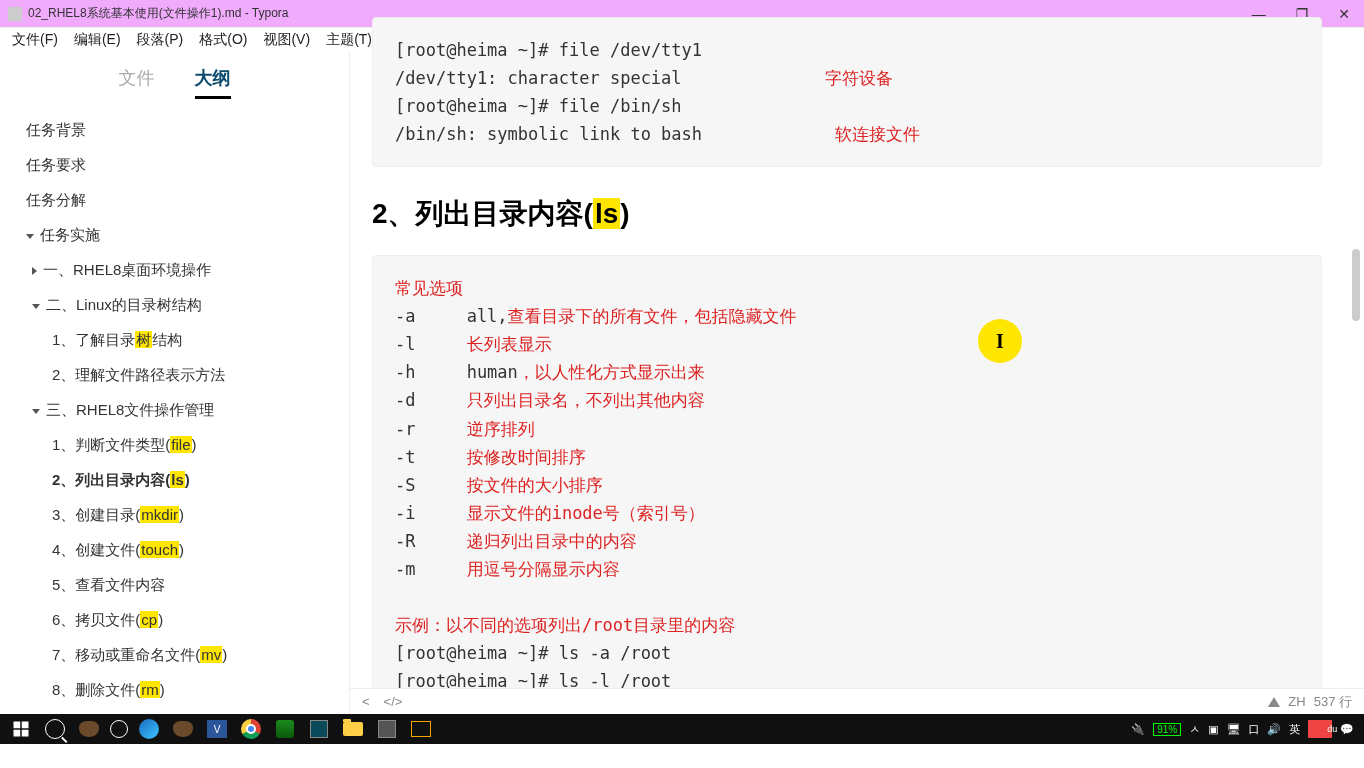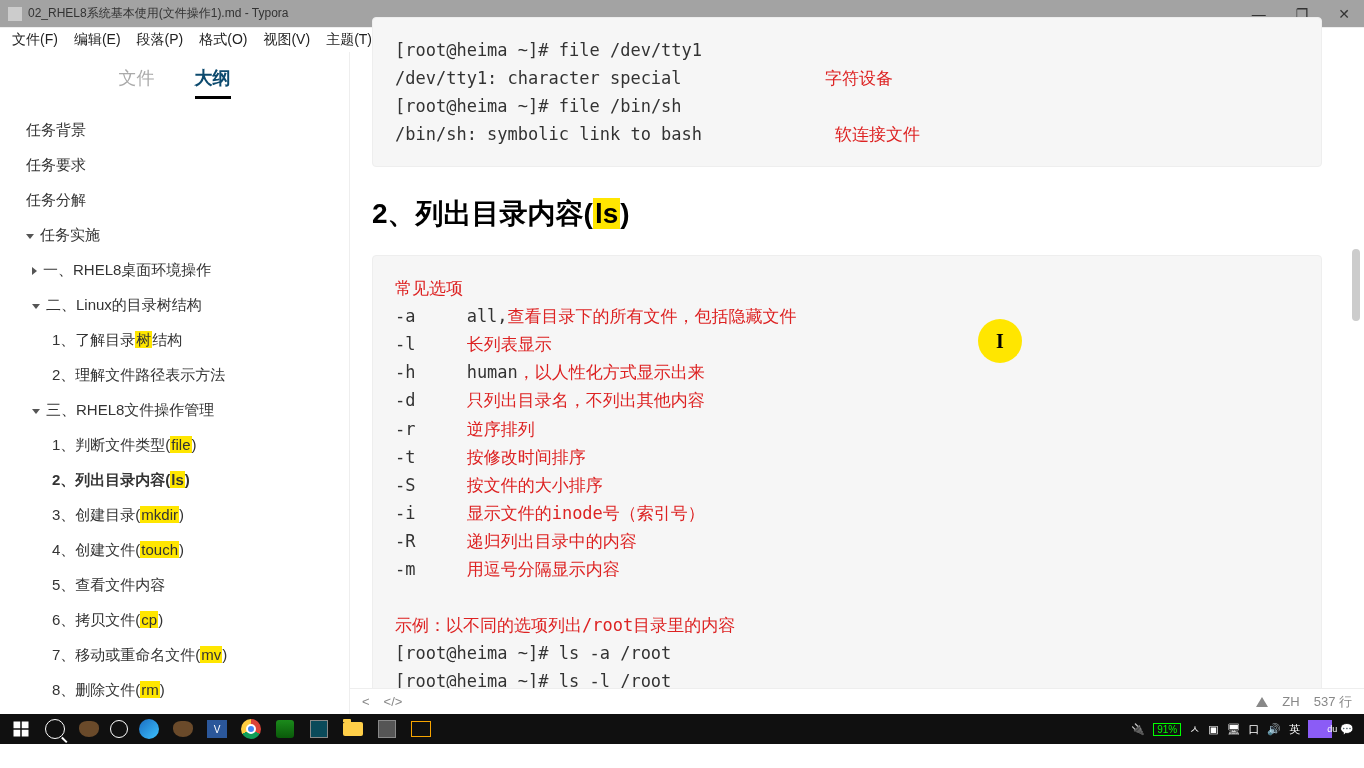--- a/index.html
+++ b/index.html
@@ -1,19 +1,19 @@
 <!DOCTYPE html>
 <html><head>
 <meta charset="utf-8">
 <style>
 * { margin: 0; padding: 0; box-sizing: border-box; }
 body { font-family: "Microsoft YaHei", Arial, sans-serif; font-size: 14px; background: #fff; overflow: hidden; width: 1364px; height: 768px; }
 
 
-.titlebar { height: 28px; display: flex; align-items: center; padding: 0 8px; background: #a3a3a3; border-bottom: 1px solid #eee; }
+.titlebar { height: 28px; display: flex; align-items: center; padding: 0 8px; background: #f0abfc; border-bottom: 1px solid #eee; }
 .titlebar .appicon { width: 14px; height: 14px; background: #ccc; margin-right: 6px; }
 .titlebar .title { font-size: 12px; color: #333; flex: 1; }
 .titlebar .winbtns { display: flex; gap: 18px; }
 .titlebar .winbtns span { font-size: 14px; color: #333; padding: 0 6px; }
 
 
 .menubar { height: 24px; display: flex; align-items: center; padding: 0 4px; font-size: 14px; color: #222; }
 .menubar span { padding: 2px 8px; }
 
 
@@ -37,21 +37,21 @@
 .content-inner { padding-top: 8px; }
 .codebox { background: #f6f6f6; border: 1px solid #eee; border-radius: 4px; padding: 18px 22px; font-family: Consolas, monospace; font-size: 17px; line-height: 1.65; color: #333; }
 .codebox .line { white-space: pre; }
 .red { color: #d22; }
 h2.section { font-size: 28px; font-weight: 700; margin: 28px 0 22px; }
 h2.section .hlbig { background: #ffe600; padding: 0 2px; }
 .cursor-dot { position: absolute; top: 310px; left: 628px; width: 44px; height: 44px; background: #ffe600; border-radius: 50%; display:flex; align-items:center; justify-content:center; font-family: serif; font-size:20px; font-weight:bold; }
 
 .bottombar { position:absolute; bottom:0; left:0; right:0; height:26px; border-top:1px solid #eee; display:flex; align-items:center; padding:0 12px; font-size:13px; color:#888; background:#fff;}
 .bottombar .left { display:flex; gap:14px; }
-.bottombar .right { margin-left:auto; display:flex; gap:14px; align-items:center;}
+.bottombar .right { margin-left:auto; display:flex; gap:8px; align-items:center;}
 .bottombar .warn { display:inline-block; width:0; height:0; border-left:6px solid transparent; border-right:6px solid transparent; border-bottom:10px solid #888; }
 
 .content .vscroll { position:absolute; right:4px; top:240px; width:8px; height:72px; background:#ccc; border-radius:4px;}
 
 
 .taskbar { height: 30px; background: #101010; display: flex; align-items: center; padding: 0 4px; color: #fff; font-size: 11px; }
 .taskbar .tbicon { width: 26px; height: 26px; margin: 0 4px; display:flex; align-items:center; justify-content:center; border-radius:2px; }
 .taskbar .tbicon svg { width:18px; height:18px; fill:#fff; }
 .taskbar .search { width:20px; height:20px; border:1.5px solid #fff; border-radius:50%; position:relative;}
 .taskbar .search::after { content:""; position:absolute; width:7px; height:1.5px; background:#fff; bottom:-2px; right:-4px; transform:rotate(45deg);}
@@ -60,21 +60,21 @@
 .taskbar .edge { background: linear-gradient(135deg,#1b6ec2,#3cc1ff); border-radius:50%; width:20px; height:20px;}
 .taskbar .chrome { background: conic-gradient(#db4437 0 120deg,#0f9d58 120deg 240deg,#ffcd40 240deg 360deg); border-radius:50%; width:20px; height:20px; position:relative;}
 .taskbar .chrome::after{content:"";position:absolute;inset:5px;background:#4285f4;border-radius:50%;border:2px solid #fff;}
 .taskbar .folder { width:20px; height:14px; background:#ffcf48; border-radius:2px; position:relative;}
 .taskbar .folder::before{content:"";position:absolute;top:-3px;left:0;width:8px;height:3px;background:#ffcf48;border-radius:1px 1px 0 0;}
 .taskbar .vm { width:20px; height:16px; border:1.5px solid #f7a400; }
 .taskbar .box { width:18px; height:18px; background:#555; border:1px solid #888;}
 .taskbar .box.dark { background:#0a4a5a;}
 .taskbar .paint { width:20px; height:16px; background:#6a4a2a; border-radius:40% 40% 50% 50%;}
 .taskbar .green { width:18px; height:18px; background:linear-gradient(#1b8a1b,#0a5a0a); border-radius:3px;}
-.taskbar .dupin { width:18px; height:18px; background:#8b5cf6; color:#fff; font-size:9px; display:flex; align-items:center; justify-content:center;padding-left:24px;}
+.taskbar .dupin { width:18px; height:18px; background:#ef4444; color:#fff; font-size:9px; display:flex; align-items:center; justify-content:center;padding-left:24px;}
 </style>
 </head>
 <body>
 
 <div class="titlebar">
   <div class="appicon"></div>
   <div class="title">02_RHEL8系统基本使用(文件操作1).md - Typora</div>
   <div class="winbtns">
     <span>—</span>
     <span>❐</span>

